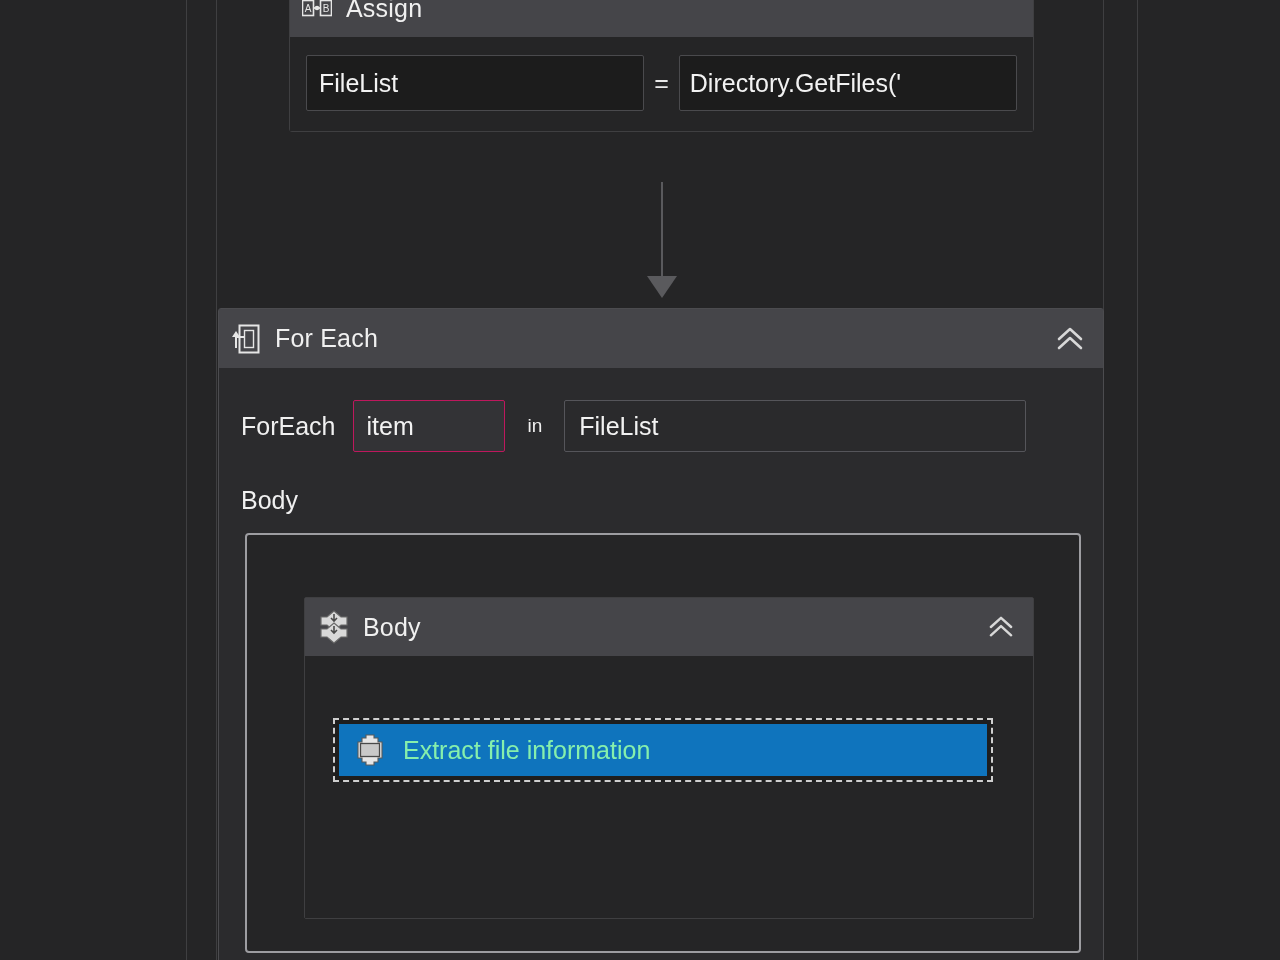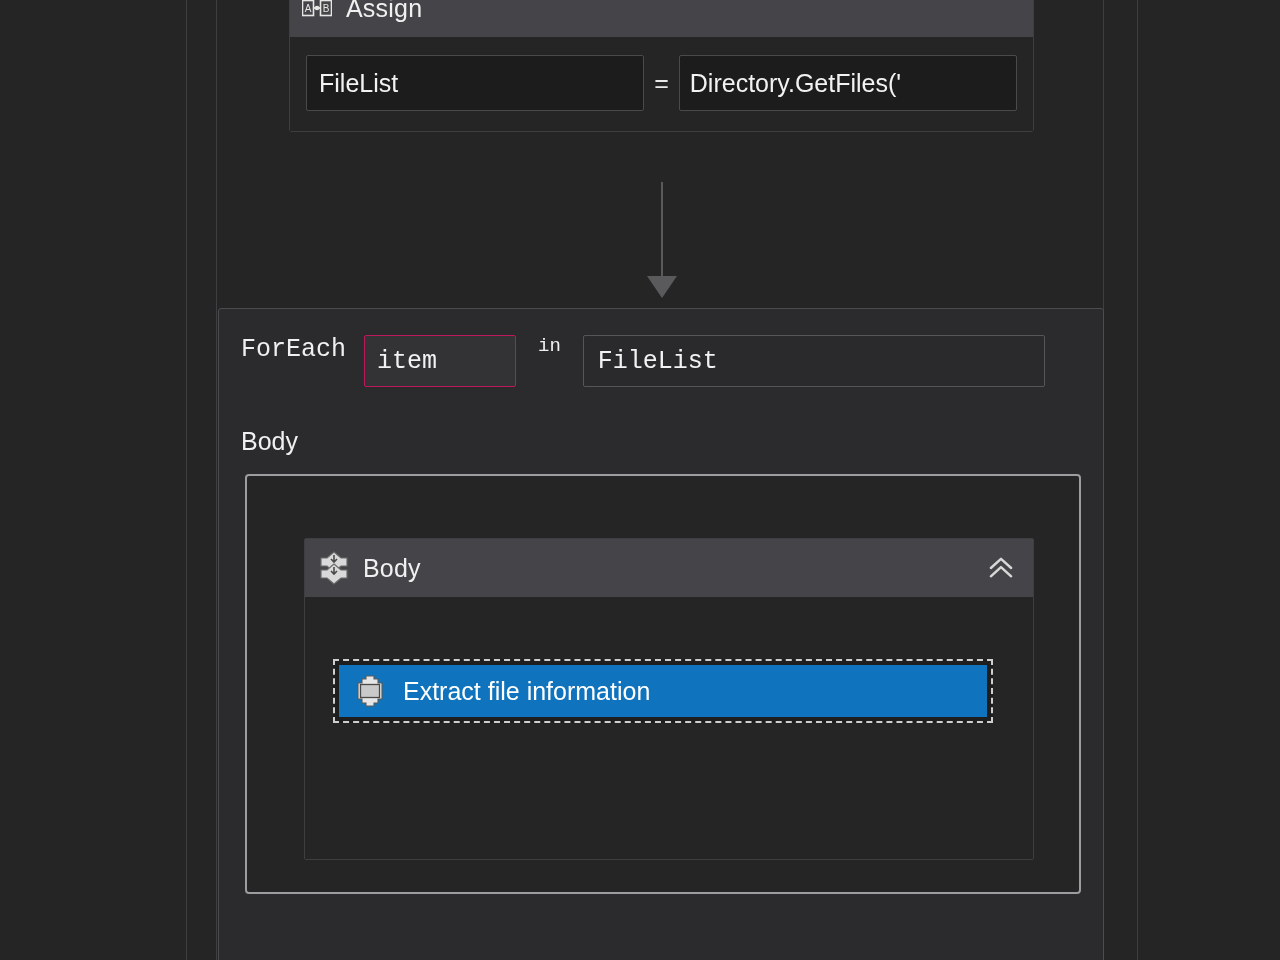--- a/index.html
+++ b/index.html
@@ -139,24 +139,23 @@
     right: 18px;
     top: 50%;
     transform: translateY(-50%);
     cursor: pointer;
   }
   .foreach-body {
     padding: 20px 22px 0 22px;
   }
   .iter-row {
     display: flex;
-    align-items: flex-start;
+    align-items: center;
     height: 64px;
     margin-top: 6px;
-    font-family: Liberation Mono, monospace;
   }
   .iter-label {
     font-size: 25px;
     color: #f0f0f0;
   }
   .iter-var {
     margin-left: 18px;
     width: 152px;
     height: 52px;
     background: #333336;
@@ -239,21 +238,21 @@
   .selected-act {
     display: flex;
     align-items: center;
     height: 52px;
     background: #0f74bd;
     padding-left: 16px;
     box-sizing: border-box;
   }
   .selected-act .title {
     font-size: 25px;
-    color: #ffffff;
+    color: #86efac;
     margin-left: 18px;
   }
 
   .icon { display: inline-flex; align-items: center; justify-content: center; }
 </style>
 </head>
 <body>
 
 <div id="canvas">
 
@@ -281,20 +280,37 @@
       <div class="expr-box expr-left">FileList</div>
       <span class="eq">=</span>
       <div class="expr-box expr-right">Directory.GetFiles('</div>
     </div>
   </div>
 
   <div class="connector"></div>
   <div class="arrowhead"></div>
 
   <div class="foreach">
+    <div class="act-header">
+      <span class="icon">
+        <svg width="30" height="32" viewBox="0 0 30 32">
+          <rect x="8.5" y="2.5" width="19" height="27" fill="none" stroke="#e6e6e6" stroke-width="2"></rect>
+          <rect x="13.5" y="7.5" width="9" height="17" fill="none" stroke="#e6e6e6" stroke-width="1.4"></rect>
+          <path d="M13 14 H5 V25" fill="none" stroke="#e6e6e6" stroke-width="2"></path>
+          <path d="M1 14 L5 8 L9 14 Z" fill="#e6e6e6"></path>
+        </svg>
+      </span>
+      <span class="title">For Each</span>
+      <span class="collapse-chevron icon">
+        <svg width="30" height="26" viewBox="0 0 30 26">
+          <path d="M4 13 L15 3 L26 13" fill="none" stroke="#d8d8d8" stroke-width="2.6" stroke-linecap="round" stroke-linejoin="round"></path>
+          <path d="M4 22 L15 12 L26 22" fill="none" stroke="#d8d8d8" stroke-width="2.6" stroke-linecap="round" stroke-linejoin="round"></path>
+        </svg>
+      </span>
+    </div>
 
     <div class="foreach-body">
       <div class="iter-row">
         <span class="iter-label">ForEach</span>
         <div class="iter-var">item</div>
         <span class="iter-in">in</span>
         <div class="iter-coll">FileList</div>
       </div>
 
       <div class="body-label">Body</div>

